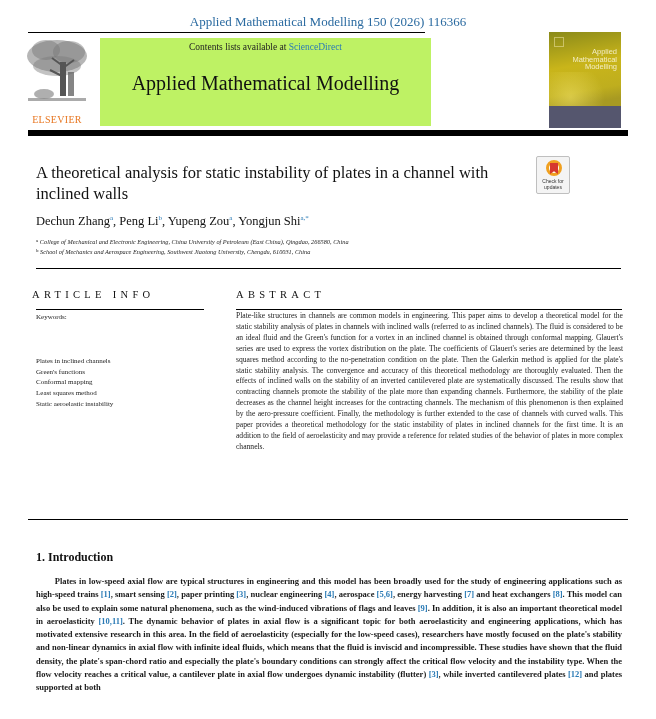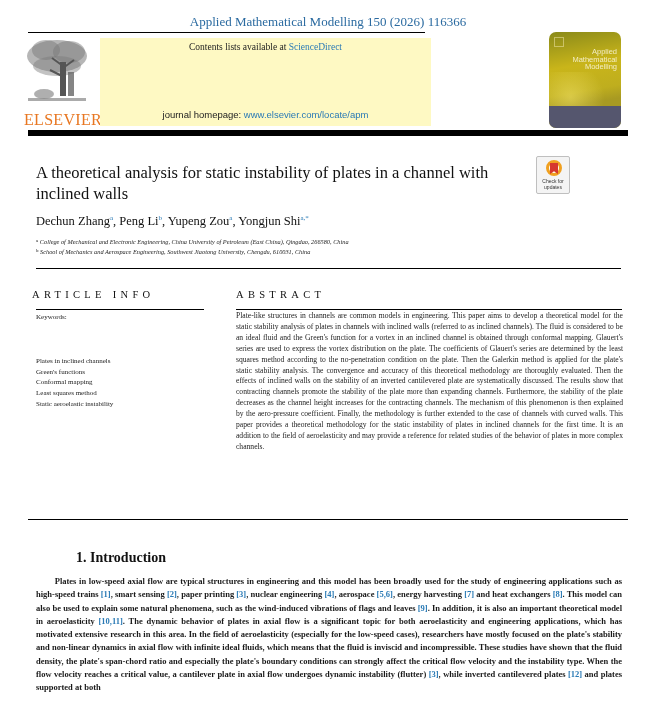--- a/index.html
+++ b/index.html
@@ -6,30 +6,30 @@
   html, body { width: 656px; height: 719px; overflow: hidden; background: #ffffff; }
   body { font-family: "Liberation Serif", "DejaVu Serif", serif; color: #1a1a1a; position: relative; }
 
   .abs { position: absolute; }
 
   .running-head { left: 0; top: 14px; width: 100%; text-align: center; font-size: 13px; color: #2a6aa0; }
   .rule-top-full { left: 28px; top: 32px; width: 397px; height: 1px; background: #000; }
 
   .logo { left: 24px; top: 36px; width: 66px; height: 92px; }
   .logo-tree { width: 66px; height: 70px; }
-  .logo-text { font-size: 16px; color: #e87722; letter-spacing: 0.3px; text-align: center; line-height: 16px; margin-top: 2px; font-family: "Liberation Serif", serif; }
+  .logo-text { font-size: 10px; color: #e87722; letter-spacing: 0.3px; text-align: center; line-height: 16px; margin-top: 2px; font-family: "Liberation Serif", serif; }
 
-  .banner { left: 100px; top: 38px; width: 331px; height: 88px; background: #fef9c3; }
+  .banner { left: 100px; top: 38px; width: 331px; height: 88px; background: #bef264; }
   .banner-contents { position: absolute; top: 4px; width: 100%; text-align: center; font-size: 9.5px; color: #222; }
   .banner-contents a { color: #2a7ab5; text-decoration: none; }
   .banner-journal { position: absolute; top: 34px; width: 100%; text-align: center; font-size: 20px; color: #111; }
   .banner-homepage { position: absolute; top: 71px; width: 100%; text-align: center; font-size: 9.5px; color: #222; font-family: "Liberation Sans", sans-serif; }
   .banner-homepage a { color: #2a7ab5; text-decoration: none; }
 
-  .cover { left: 549px; top: 32px; width: 72px; height: 96px; background: linear-gradient(170deg, #8a8a1a 0%, #c9b51a 35%, #bfae1e 60%, #a89a22 72%); overflow: hidden; border-radius: 7px; }
+  .cover { left: 549px; top: 32px; width: 72px; height: 96px; background: linear-gradient(170deg, #8a8a1a 0%, #c9b51a 35%, #bfae1e 60%, #a89a22 72%); overflow: hidden; }
   .cover-bottom { position: absolute; left: 0; bottom: 0; width: 100%; height: 22px; background: #55566e; }
   .cover-title { position: absolute; right: 4px; top: 16px; text-align: right; font-family: "Liberation Sans", sans-serif; color: #f3edc2; font-size: 7.5px; line-height: 7.5px; font-weight: 300; }
   .cover-logo { position: absolute; left: 5px; top: 5px; width: 10px; height: 10px; border: 1px solid #e8de9a; opacity: .6; }
   .cover-dots { position: absolute; left: 0; top: 40px; width: 100%; height: 36px; background: radial-gradient(circle at 30% 70%, rgba(255,240,120,.45), rgba(255,255,255,0) 60%); }
 
   .rule-thick { left: 28px; top: 130px; width: 600px; height: 6px; background: #000; }
 
   .title { left: 36px; top: 162px; width: 470px; font-size: 16.5px; line-height: 21px; color: #111; }
   .crossmark { left: 536px; top: 156px; width: 34px; height: 38px; border: 1px solid #bfbfbf; background: #f4f4f4; border-radius: 2px; }
   .crossmark-circle { position: absolute; left: 9px; top: 3px; width: 16px; height: 16px; border-radius: 50%; border: 3px solid #f0a020; background: #fff; }
@@ -50,21 +50,21 @@
   .rule-ai { left: 36px; top: 309px; width: 168px; height: 1px; background: #000; }
   .rule-ab { left: 236px; top: 309px; width: 386px; height: 1px; background: #000; }
 
   .kw-label { left: 36px; top: 313px; font-size: 7px; color: #222; }
   .kw-list { left: 36px; top: 324px; font-size: 7px; line-height: 10.7px; color: #222; list-style: none; margin-top: 32px; }
 
   .abstract { left: 236px; top: 311px; width: 387px; font-size: 7.6px; line-height: 10.9px; text-align: justify; color: #222; }
 
   .rule-bottom { left: 28px; top: 519px; width: 600px; height: 1px; background: #000; }
 
-  .intro-head { left: 36px; top: 550px; font-size: 14px; font-weight: bold; color: #111; margin-left: 40px; }
+  .intro-head { left: 36px; top: 550px; font-size: 12px; font-weight: bold; color: #111; }
   .intro-body { left: 36px; top: 575px; width: 586px; font-size: 8.5px; line-height: 13.3px; text-align: justify; color: #1a1a1a; text-indent: 2.2em; font-weight: bold; }
   .cite { color: #2a7ab5; }
 </style>
 </head>
 <body>
 
 <div class="abs running-head">Applied Mathematical Modelling 150 (2026) 116366</div>
 <div class="abs rule-top-full"></div>
 
 <div class="abs logo">
@@ -79,21 +79,21 @@
       <rect x="44" y="36" width="6" height="24" fill="#666" opacity=".8"></rect>
       <ellipse cx="20" cy="58" rx="10" ry="5" opacity=".6"></ellipse>
       <rect x="4" y="62" width="58" height="3" fill="#888" opacity=".7"></rect>
     </g>
   </svg>
   <div class="logo-text">ELSEVIER</div>
 </div>
 
 <div class="abs banner">
   <div class="banner-contents"><span>Contents lists available at </span><a>ScienceDirect</a></div>
-  <div class="banner-homepage"><span>journal homepage: </span><a>www.elsevier.com/locate/apm</a></div>
+  <div class="banner-journal">Applied Mathematical Modelling</div>
 </div>
 
 <div class="abs cover">
   <div class="cover-logo"></div>
   <div class="cover-dots"></div>
   <div class="cover-title">
     <div>Applied</div>
     <div>Mathematical</div>
     <div>Modelling</div>
   </div>

